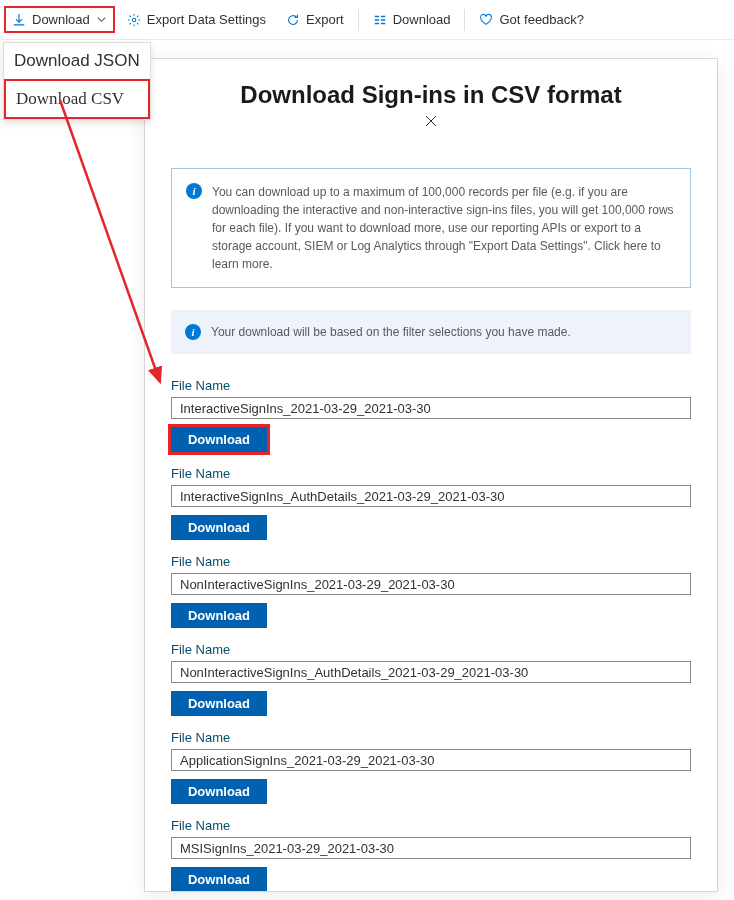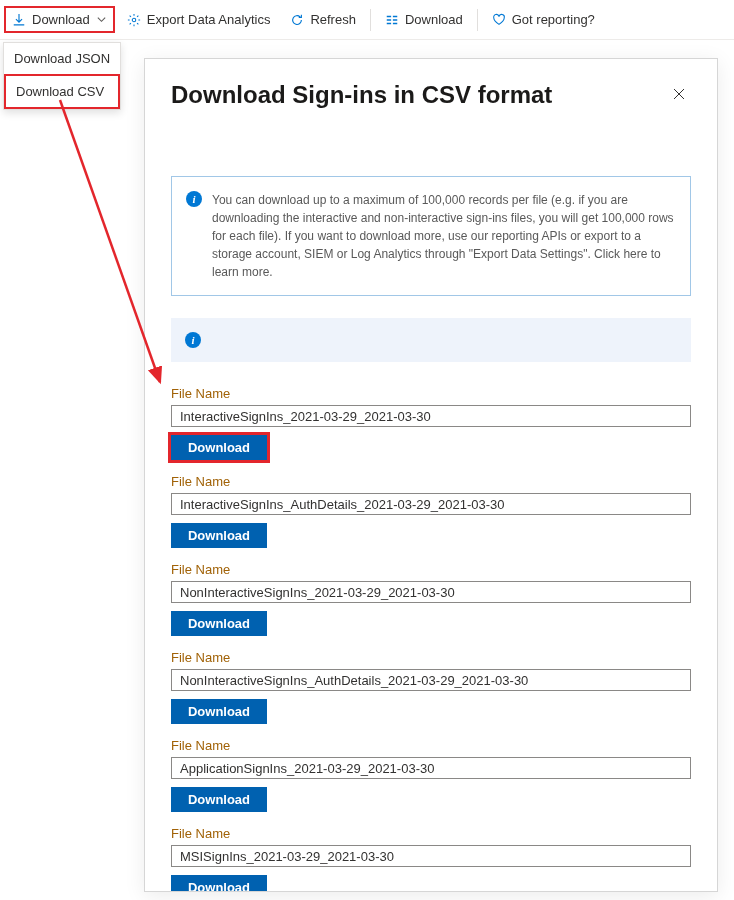--- a/index.html
+++ b/index.html
@@ -47,42 +47,44 @@
       left: 3px;
       background: #fff;
       border: 1px solid #e1dfdd;
       box-shadow: 0 3px 8px rgba(0,0,0,.12);
       min-width: 118px;
       z-index: 2;
     }
     .dropdown-item {
       padding: 8px 10px;
       cursor: pointer;
-      font-size: 13px;
+      font-size: 17px;
     }
     .dropdown-item.hl {
       border: 2px solid #e3262c;
+      font-family: Liberation Serif, serif;
     }
     .panel {
       position: absolute;
       top: 58px;
       left: 144px;
       right: 16px;
       bottom: 8px;
       border: 1px solid #d6d6d6;
       background: #fff;
       box-shadow: 0 4px 20px rgba(0,0,0,.08);
       padding: 22px 26px 18px 26px;
       overflow: hidden;
     }
     .panel-head {
       display: flex;
       justify-content: space-between;
       align-items: center;
-      margin-bottom: 67px;
+      margin-bottom: 32px;
+      flex-direction: column;
     }
     .panel-title {
       font-size: 24px;
       font-weight: 600;
       color: #1b1a19;
     }
     .close-x { cursor: pointer; padding: 4px; }
     .info-box {
       border: 1px solid #a1c7e7;
       background: #fff;
@@ -106,21 +108,21 @@
     }
     .info-ic {
       width: 16px; height:16px; flex:0 0 16px;
       border-radius:50%; background:#0078d4; color:#fff;
       display:flex;align-items:center;justify-content:center;
       font-weight:700; font-size:11px; font-style: italic; font-family: Georgia, serif;
     }
     .file-block { margin-bottom: 14px; }
     .file-label {
       font-size: 13px;
-      color: #a16207;
+      color: #0c4a6e;
       margin-bottom: 4px;
       display: block;
     }
     .file-input {
       width: 100%;
       height: 22px;
       border: 1px solid #8a8886;
       padding: 2px 8px;
       font-size: 13px;
       font-family: inherit;
@@ -159,41 +161,41 @@
     <span>Download</span>
     <svg width="11" height="11" viewBox="0 0 12 12" fill="none" stroke="#605e5c" stroke-width="1.2">
         <path d="M2 4l4 4 4-4"></path>
       </svg>
   </div>
   <div class="toolbar-item">
     <svg width="14" height="14" viewBox="0 0 16 16" fill="none" stroke="#0078d4" stroke-width="1.2">
         <circle cx="8" cy="8" r="2"></circle>
         <path d="M8 1v2M8 13v2M1 8h2M13 8h2M3 3l1.5 1.5M11.5 11.5L13 13M3 13l1.5-1.5M11.5 4.5L13 3"></path>
       </svg>
-    <span>Export Data Analytics</span>
+    <span>Export Data Settings</span>
   </div>
   <div class="toolbar-item">
     <svg width="14" height="14" viewBox="0 0 16 16" fill="none" stroke="#0078d4" stroke-width="1.3">
         <path d="M13 8a5 5 0 1 1-1.5-3.5M13 2v3h-3"></path>
       </svg>
-    <span>Refresh</span>
+    <span>Export</span>
   </div>
   <div class="toolbar-sep"></div>
   <div class="toolbar-item">
     <svg width="14" height="14" viewBox="0 0 16 16" fill="none" stroke="#0078d4" stroke-width="1.5">
         <path d="M2 4h5M2 8h5M2 12h5M9 4h5M9 8h5M9 12h5"></path>
       </svg>
     <span>Download</span>
   </div>
   <div class="toolbar-sep"></div>
   <div class="toolbar-item">
     <svg width="14" height="14" viewBox="0 0 16 16" fill="none" stroke="#0078d4" stroke-width="1.2">
         <path d="M8 13S2 9 2 5.5A3 3 0 0 1 8 4a3 3 0 0 1 6 1.5C14 9 8 13 8 13z"></path>
       </svg>
-    <span>Got reporting?</span>
+    <span>Got feedback?</span>
   </div>
 </div>
 
 <div class="dropdown">
   <div class="dropdown-item">Download JSON</div>
   <div class="dropdown-item hl">Download CSV</div>
 </div>
 
 <svg class="arrow-svg" width="140" height="320">
   <defs>
@@ -214,20 +216,21 @@
     </div>
   </div>
 
   <div class="info-box">
     <div class="info-ic">i</div>
     <div>You can download up to a maximum of 100,000 records per file (e.g. if you are downloading the interactive and non-interactive sign-ins files, you will get 100,000 rows for each file).  If you want to download more, use our reporting APIs or export to a storage account, SIEM or Log Analytics through "Export Data Settings". Click here to learn more.</div>
   </div>
 
   <div class="info-box2">
     <div class="info-ic">i</div>
+    <div>Your download will be based on the filter selections you have made.</div>
   </div>
 
   <div class="file-block">
     <label class="file-label">File Name</label>
     <input class="file-input" value="InteractiveSignIns_2021-03-29_2021-03-30" style="">
     <button class="dl-btn hl">Download</button>
   </div>
 
   <div class="file-block">
     <label class="file-label">File Name</label>

